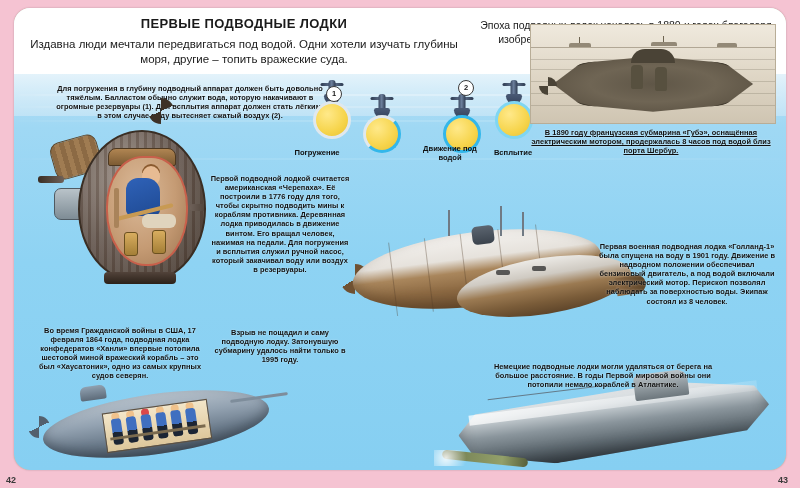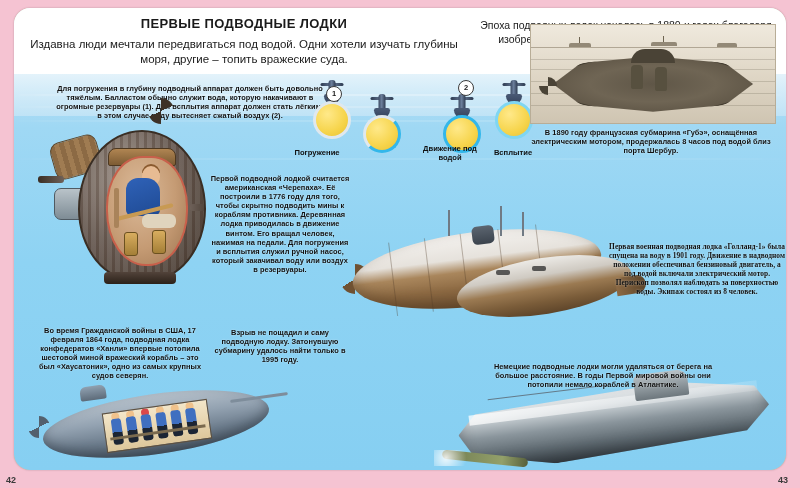--- a/index.html
+++ b/index.html
@@ -390,21 +390,21 @@
     <div class="eng-mast" style="left:48px;top:12px;"></div>
     <div class="eng-ship" style="left:120px;top:17px;width:26px;"></div>
     <div class="eng-mast" style="left:132px;top:11px;"></div>
     <div class="eng-ship" style="left:186px;top:18px;width:20px;"></div>
     <div class="eng-hull"></div>
     <div class="eng-dome"></div>
     <div class="eng-person" style="left:100px;top:40px;"></div>
     <div class="eng-person" style="left:124px;top:42px;"></div>
     <div class="eng-prop"></div>
   </div>
-  <div class="cap" style="right:12px;top:120px;width:246px;">В 1890 году французская субмарина «Губэ», оснащённая электрическим мотором, продержалась 8 часов под водой близ порта Шербур.</div>
+  <div class="cap" style="right:12px;top:120px;width:246px;text-decoration:underline;">В 1890 году французская субмарина «Губэ», оснащённая электрическим мотором, продержалась 8 часов под водой близ порта Шербур.</div>
 
   <div id="turtle">
     <div class="prop"></div>
     <div class="barrel" style="left:0px;top:42px;"></div>
     <div class="tank" style="left:2px;top:92px;"></div>
     <div class="shell">
       <div class="hatch-top"></div>
       <div class="cabin">
         <div class="man-hair"></div>
         <div class="man-head"></div>
@@ -438,21 +438,21 @@
     <div class="tower"></div>
     <div class="nose"></div>
   </div>
 
   <div id="holland">
     <div class="hull"></div>
     <div class="stripe" style="left:40px;top:30px;"></div>
     <div class="stripe" style="left:76px;top:26px;"></div>
     <div class="nose"></div>
   </div>
-  <div class="cap" style="right:0;top:234px;width:178px;font-family:Liberation Serif, serif;">Первая военная подводная лодка «Голланд-1» была спущена на воду в 1901 году. Движение в надводном положении обеспечивал бензиновый двигатель, а под водой включали электрический мотор. Перископ позволял наблюдать за поверхностью воды. Экипаж состоял из 8 человек.</div>
+  <div class="cap" style="right:10px;top:234px;width:178px;">Первая военная подводная лодка «Голланд-1» была спущена на воду в 1901 году. Движение в надводном положении обеспечивал бензиновый двигатель, а под водой включали электрический мотор. Перископ позволял наблюдать за поверхностью воды. Экипаж состоял из 8 человек.</div>
 
   <div id="hunley">
     <div class="prop"></div>
     <div class="hull"></div>
     <div class="tower"></div>
     <div class="cut">
       <div class="sailor-head" style="left:8px;"></div>
       <div class="sailor" style="left:7px;"></div>
       <div class="sailor-head" style="left:23px;"></div>
       <div class="sailor" style="left:22px;"></div>

